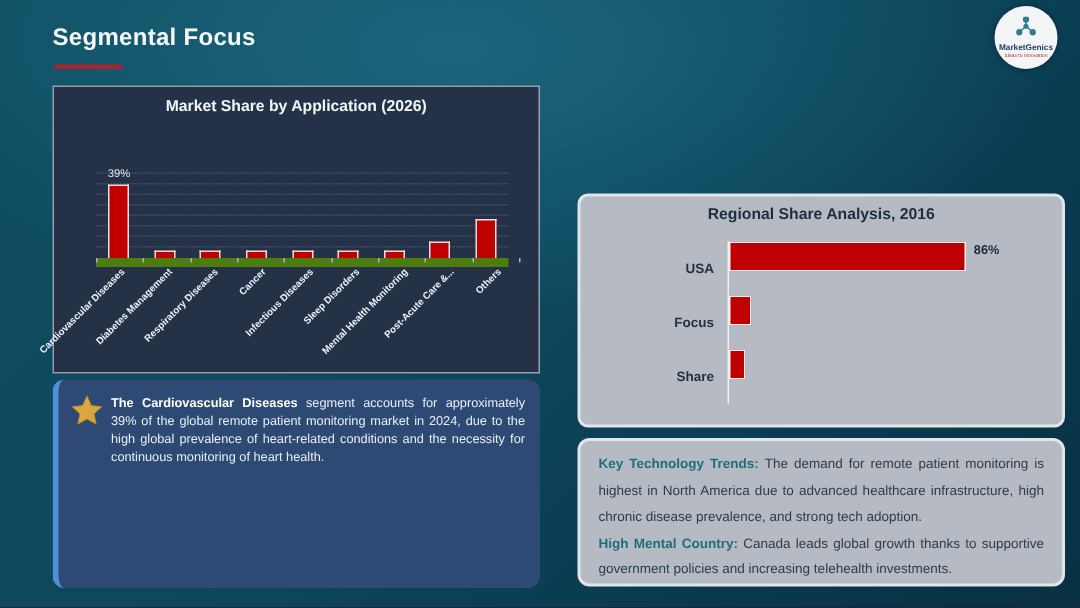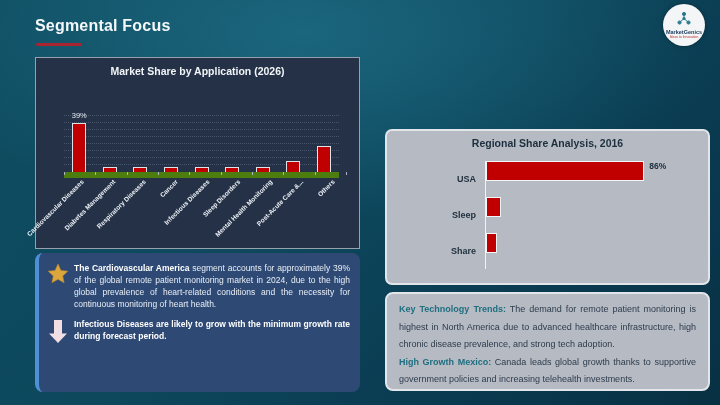--- a/index.html
+++ b/index.html
@@ -179,51 +179,43 @@
     <div class="reg-title">Regional Share Analysis, 2016</div>
     <div class="reg-chart" id="reg-rows">
         <div class="reg-row">
           <div class="reg-label">USA</div>
           <div class="reg-bararea">
             <div class="reg-bar" style="width: 158.24px; background: rgb(192, 0, 0);"></div>
             <span class="reg-value">86%</span>
           </div>
         </div>
         <div class="reg-row">
-          <div class="reg-label">Sleep</div>
+          <div class="reg-label">Focus</div>
           <div class="reg-bararea">
             <div class="reg-bar" style="width: 14.72px; background: rgb(192, 0, 0);"></div>
           </div>
         </div>
         <div class="reg-row">
           <div class="reg-label">Share</div>
           <div class="reg-bararea">
             <div class="reg-bar" style="width: 11.04px; background: rgb(192, 0, 0);"></div>
           </div>
         </div>
       </div>
   </div>
 
   <div class="insights" id="insights">
       <div class="brow">
         <span class="bicon">
           <svg width="20" height="19" viewBox="0 0 20 19">
             <polygon points="10,0 12.9,6.4 19.8,7.2 14.7,11.9 16.1,18.7 10,15.3 3.9,18.7 5.3,11.9 0.2,7.2 7.1,6.4" fill="#dca63f" stroke="#c08a28" stroke-width="0.6"></polygon>
           </svg>
         </span>
-        <div class="btxt"><span class="blead">The Cardiovascular America</span> segment accounts for approximately 39% of the global remote patient monitoring market in 2024, due to the high global prevalence of heart-related conditions and the necessity for continuous monitoring of heart health.</div>
-      </div>
-      <div class="brow">
-        <span class="bicon">
-          <svg width="18" height="23" viewBox="0 0 18 23">
-            <path d="M9 23 L0 13.5 L5 13.5 L5 0 L13 0 L13 13.5 L18 13.5 Z" fill="#f2dfe3"></path>
-          </svg>
-        </span>
-        <div class="btxt"><span class="blead">Infectious Diseases are likely to grow with the minimum growth rate during forecast period.</span></div>
+        <div class="btxt"><span class="blead">The Cardiovascular Diseases</span> segment accounts for approximately 39% of the global remote patient monitoring market in 2024, due to the high global prevalence of heart-related conditions and the necessity for continuous monitoring of heart health.</div>
       </div>
     </div>
 
   <div class="trends" id="trends">
       <p><span class="tlead">Key Technology Trends:</span> The demand for remote patient monitoring is highest in North America due to advanced healthcare infrastructure, high chronic disease prevalence, and strong tech adoption.</p>
-      <p><span class="tlead">High Growth Mexico:</span> Canada leads global growth thanks to supportive government policies and increasing telehealth investments.</p>
+      <p><span class="tlead">High Mental Country:</span> Canada leads global growth thanks to supportive government policies and increasing telehealth investments.</p>
     </div>
 
 </div>
 
 </body></html>

